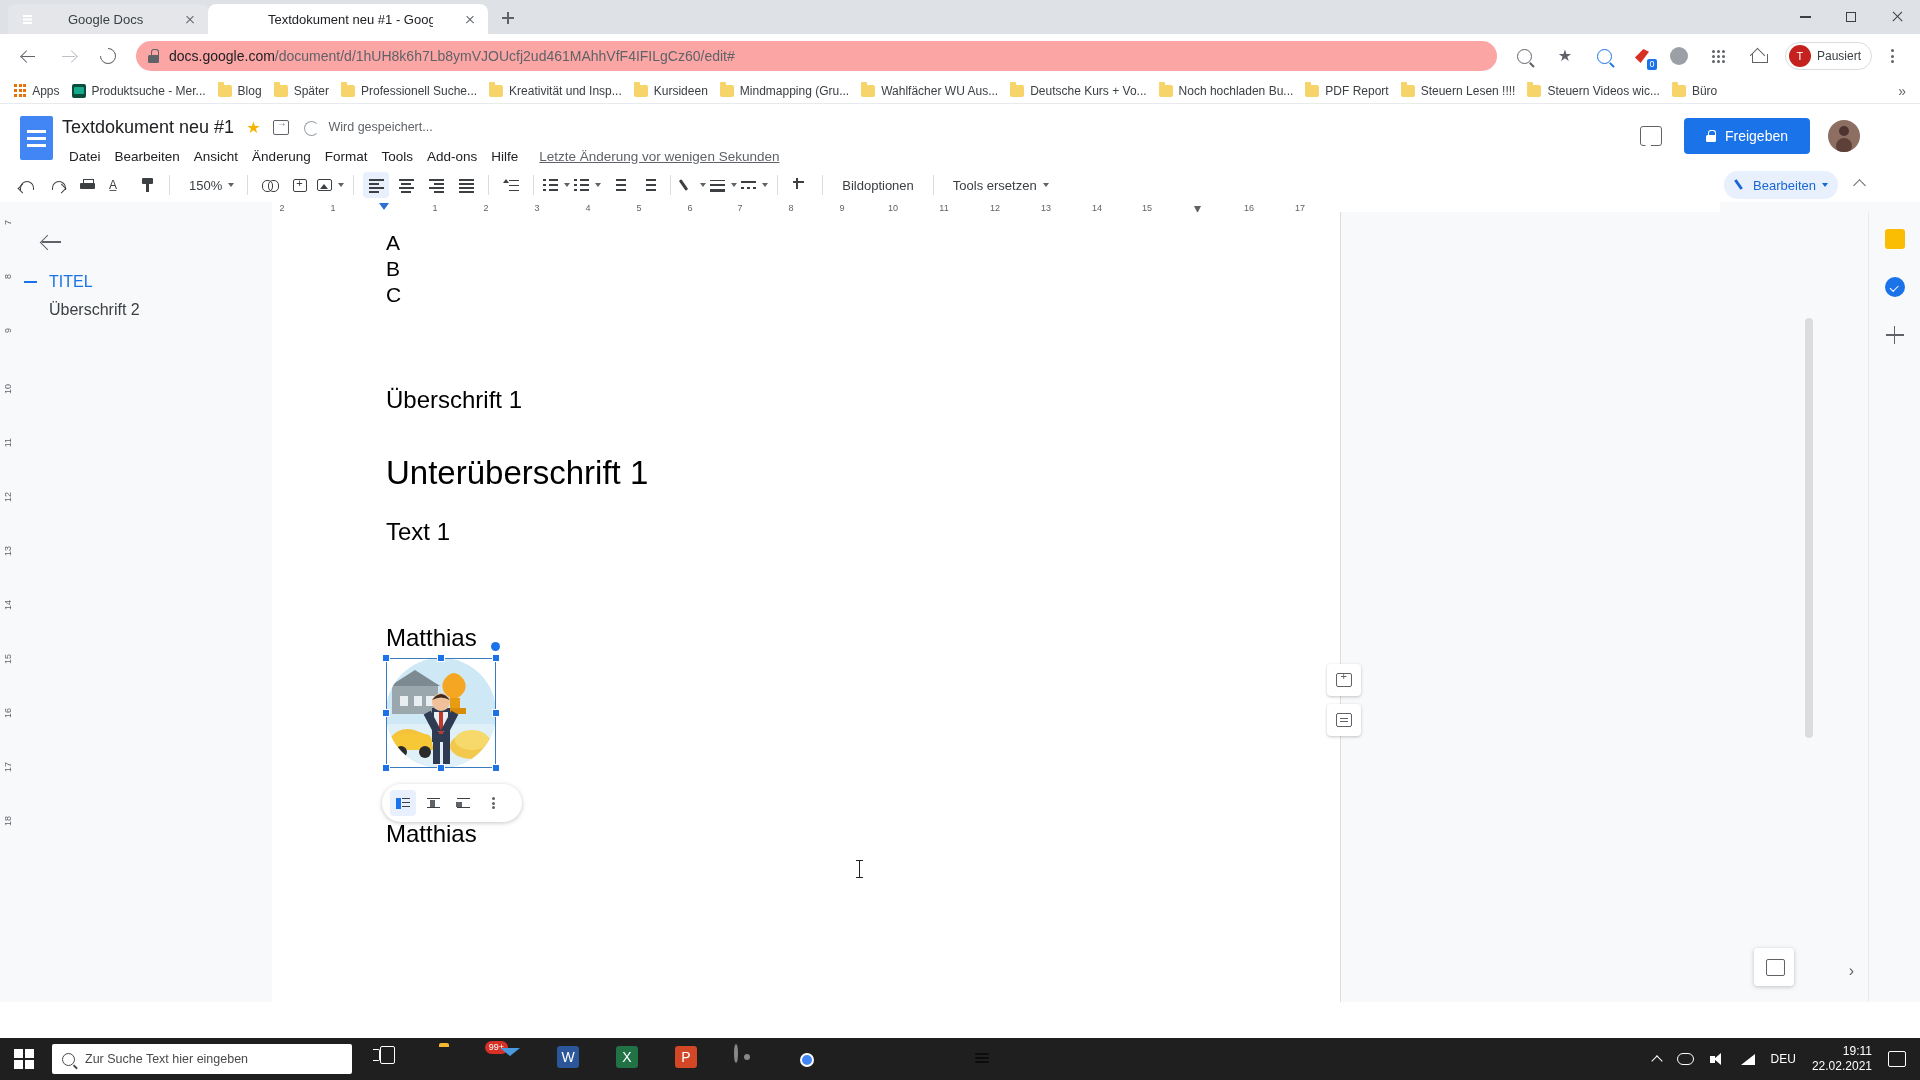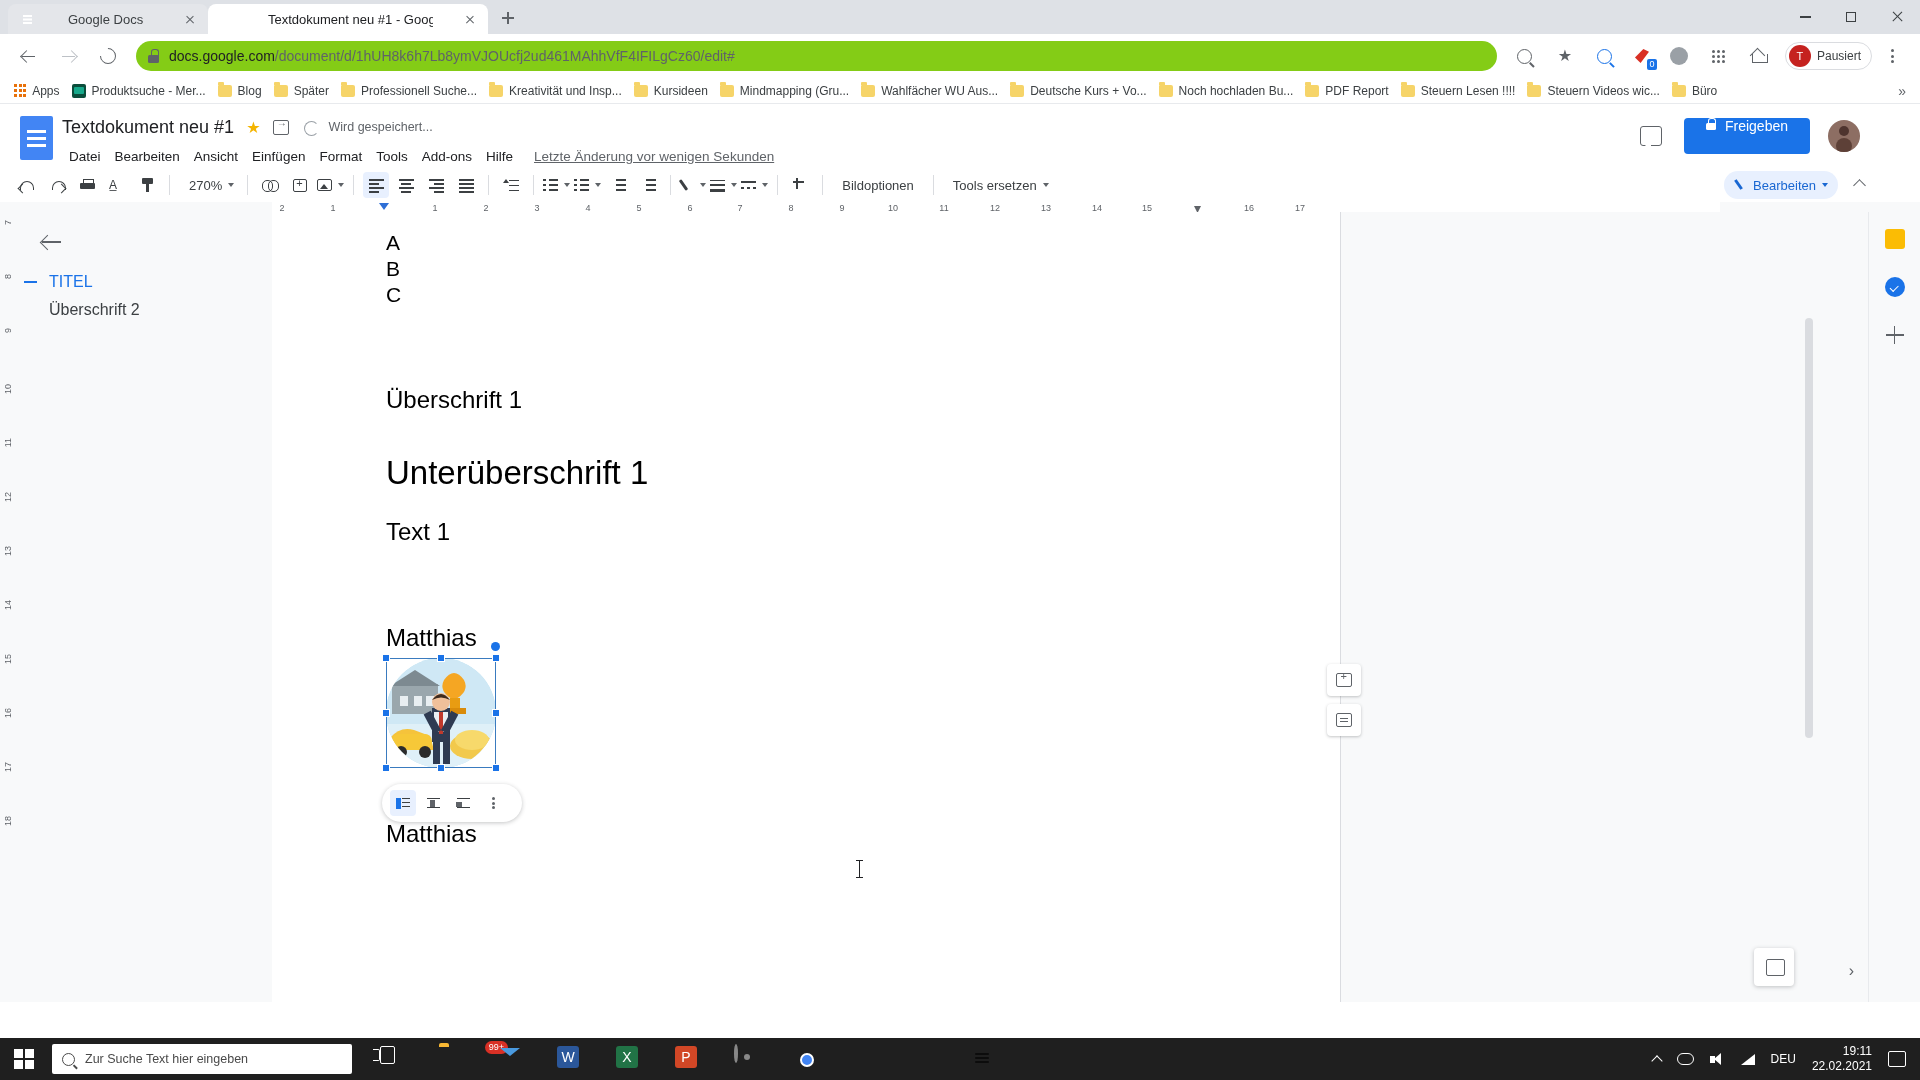--- a/index.html
+++ b/index.html
@@ -34,21 +34,21 @@
 
   
   .navbar { height:44px; background:#fff; display:flex; align-items:center; padding:0 8px; }
   .navicon { width:30px; height:30px; margin:0 5px; display:flex; align-items:center; justify-content:center; color:#5f6368; }
   .arrow-l, .arrow-r { width:17px; height:17px; position:relative; }
   .arrow-l:before{content:"";position:absolute;left:2px;top:8px;width:13px;height:1.6px;background:#5f6368;}
   .arrow-l:after{content:"";position:absolute;left:2px;top:4.5px;width:8px;height:8px;border-left:1.6px solid #5f6368;border-bottom:1.6px solid #5f6368;transform:rotate(45deg);}
   .arrow-r:before{content:"";position:absolute;left:2px;top:8px;width:13px;height:1.6px;background:#bdc1c6;}
   .arrow-r:after{content:"";position:absolute;left:7px;top:4.5px;width:8px;height:8px;border-right:1.6px solid #bdc1c6;border-top:1.6px solid #bdc1c6;transform:rotate(45deg);}
   .reload { width:16px;height:16px;border:1.7px solid #5f6368;border-radius:50%;border-top-color:transparent;transform:rotate(-45deg);}
-  .omnibox { flex:1; height:30px; background:#84cc16; border-radius:16px; display:flex; align-items:center;
+  .omnibox { flex:1; height:30px; background:#fca5a5; border-radius:16px; display:flex; align-items:center;
              padding:0 12px; margin:0 8px; font-size:14px; color:#202124; }
   .lockicon { width:11px; height:14px; position:relative; margin-right:10px; flex:none; }
   .lockicon:before{content:"";position:absolute;left:0;bottom:0;width:11px;height:8px;background:#5f6368;border-radius:1.5px;}
   .lockicon:after{content:"";position:absolute;left:2.6px;top:0;width:6px;height:7px;border:1.6px solid #5f6368;border-bottom:0;border-radius:3px 3px 0 0;}
   .omnibox .url { white-space:nowrap; overflow:hidden; }
   .url .host { color:#202124; } .url .path { color:#5f6368; }
   .omni-right { display:flex; align-items:center; }
   .ico-zoom { width:15px;height:15px;border:1.6px solid #5f6368;border-radius:50%;position:relative;}
   .ico-zoom:after{content:"";position:absolute;right:-4px;bottom:-3px;width:6px;height:1.6px;background:#5f6368;transform:rotate(45deg);}
   .ico-star { font-size:16px; color:#5f6368; line-height:1; }
@@ -97,21 +97,21 @@
   .movefolder-ico:after{content:"→";position:absolute;left:2.2px;top:-3.4px;font-size:10px;color:#5f6368;}
   .cloud-ico { margin-left:14px; width:16px;height:16px;position:relative;}
   .cloud-ico:before{content:"";position:absolute;left:1px;top:2px;width:13px;height:13px;border:1.5px solid #9aa0a6;border-radius:50%;border-right-color:transparent;}
   .savetext { margin-left:9px; font-size:12.5px; color:#5f6368; }
   .menu-row { display:flex; align-items:center; height:26px; margin-top:3px; }
   .menu-item { font-size:13.5px; color:#202124; padding:3px 7px; border-radius:4px; }
   .lastedit { font-size:13.5px; color:#5f6368; text-decoration:underline; margin-left:14px; }
   .hdr-right { display:flex; align-items:center; position:absolute; right:60px; top:14px; }
   .comment-ico { width:22px;height:20px;border:1.8px solid #5f6368;border-radius:3px;position:relative;margin-right:22px;}
   .comment-ico:after{content:"";position:absolute;left:4px;bottom:-7px;width:0;height:0;border-left:6px solid transparent;border-right:0 solid transparent;border-top:7px solid #fff;}
-  .share-btn { background:#1a73e8; color:#fff; height:36px; border-radius:4px; display:flex; 
+  .share-btn { background:#1a73e8; color:#fff; height:36px; border-radius:4px; display:flex; align-items:center;
                padding:0 22px; font-size:14px; }
   .share-lock { width:10px;height:12px;position:relative;margin-right:9px;}
   .share-lock:before{content:"";position:absolute;left:0;bottom:0;width:10px;height:7px;background:#fff;border-radius:1.5px;}
   .share-lock:after{content:"";position:absolute;left:2.2px;top:0;width:5.6px;height:6px;border:1.5px solid #fff;border-bottom:0;border-radius:3px 3px 0 0;}
   .avatar { width:32px;height:32px;border-radius:50%;background:#8d6e63;margin-left:18px;position:relative;overflow:hidden;}
   .avatar:after{content:"";position:absolute;left:8px;top:18px;width:16px;height:16px;border-radius:50%;background:#5d4037;}
   .avatar:before{content:"";position:absolute;left:11px;top:6px;width:10px;height:10px;border-radius:50%;background:#4e342e;}
 
   
   .toolbar { height:34px; background:#fff; display:flex; align-items:center; padding:0 12px; position:relative; }
@@ -463,21 +463,21 @@
       <span class="doc-title">Textdokument neu #1</span>
       <span class="star-ico">★</span>
       <span class="movefolder-ico"></span>
       <span class="cloud-ico"></span>
       <span class="savetext">Wird gespeichert...</span>
     </div>
     <div class="menu-row">
       <span class="menu-item">Datei</span>
       <span class="menu-item">Bearbeiten</span>
       <span class="menu-item">Ansicht</span>
-      <span class="menu-item">Einfügen</span>
+      <span class="menu-item">Änderung</span>
       <span class="menu-item">Format</span>
       <span class="menu-item">Tools</span>
       <span class="menu-item">Add-ons</span>
       <span class="menu-item">Hilfe</span>
       <span class="lastedit">Letzte Änderung vor wenigen Sekunden</span>
     </div>
   </div>
   <div class="hdr-right">
     <div class="comment-ico"></div>
     <div class="share-btn">
@@ -499,21 +499,21 @@
       <span class="g-print"></span>
     </div>
   <div class="tb">
       <span class="g-spell">A̲</span>
     </div>
   <div class="tb">
       <span class="g-paint"></span>
     </div>
   <div class="tb-sep"></div>
   <div class="tb zoombox">
-    <span>270%</span>
+    <span>150%</span>
       <span class="caret"></span>
   </div>
   <div class="tb-sep"></div>
   <div class="tb">
       <span class="g-link"></span>
     </div>
   <div class="tb">
       <span class="g-comment"></span>
     </div>
   <div class="tb">

